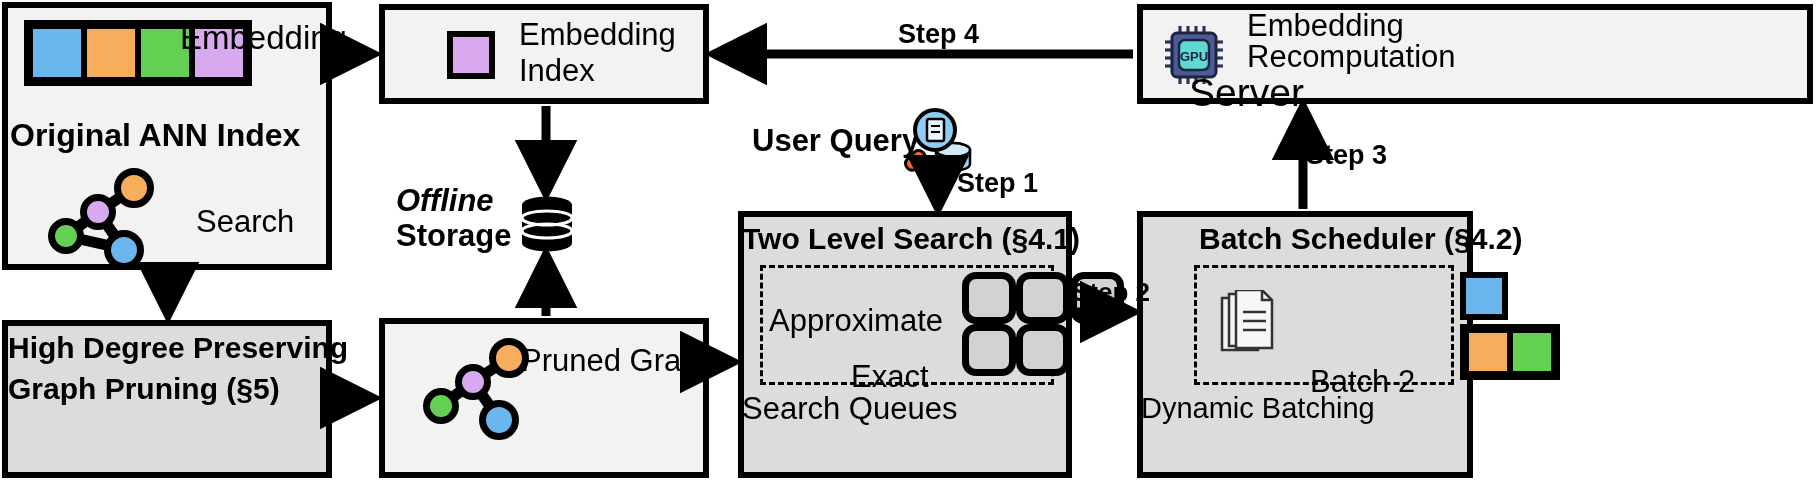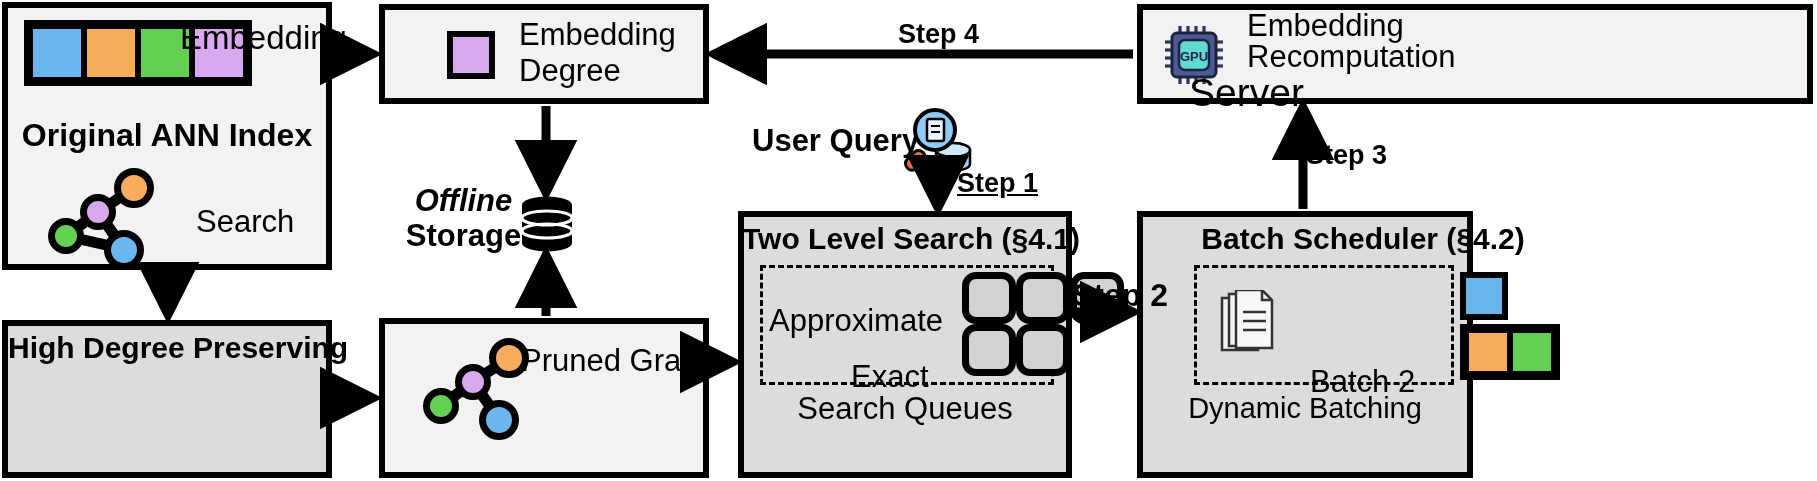--- a/index.html
+++ b/index.html
@@ -4,21 +4,21 @@
 <style>
   html,body{margin:0;padding:0;background:#ffffff;}
   body{width:1817px;height:481px;font-family:"Liberation Sans",sans-serif;}
   #stage{position:relative;width:1817px;height:481px;overflow:hidden;background:#fff;}
 
   .box{position:absolute;box-sizing:border-box;border:6px solid #000;background:#f2f2f2;}
   .box.gray{background:#dcdcdc;}
 
   .lbl{position:absolute;color:#000;white-space:pre;line-height:1.12;}
   .b{font-weight:bold;}
-  .ctr{text-align:center;}
+  .ctr{}
 
   
   svg.lines{position:absolute;left:0;top:0;width:1817px;height:481px;pointer-events:none;}
 
   
   .chipstrip{position:absolute;display:flex;border:6px solid #000;box-sizing:border-box;background:#000;}
   .chip{width:54px;height:54px;box-sizing:border-box;border:3px solid #000;}
   .sq{position:absolute;box-sizing:border-box;border:6px solid #000;}
 
   
@@ -55,25 +55,26 @@
   </svg>
   <div class="node" style="left:48px;top:218px;width:36px;height:36px;background:#63d054;"></div>
   <div class="node" style="left:80px;top:194px;width:36px;height:36px;background:#d9a9ef;"></div>
   <div class="node" style="left:114px;top:168px;width:40px;height:40px;background:#f7ae5c;"></div>
   <div class="node" style="left:104px;top:230px;width:40px;height:40px;background:#6cb6ee;"></div>
 
   <div class="lbl" style="left:196px;top:205px;font-size:31px;">Search</div>
 
   <div class="box gray" style="left:2px;top:320px;width:330px;height:158px;"></div>
   <div class="lbl b ctr" style="left:8px;top:331px;width:318px;font-size:30px;">High Degree Preserving</div>
+  <div class="lbl b ctr" style="left:8px;top:372px;width:318px;font-size:30px;">Graph Pruning (§5)</div>
 
   <div class="box" style="left:379px;top:4px;width:330px;height:100px;"></div>
   <div class="sq" style="left:447px;top:31px;width:48px;height:48px;background:#d9a9ef;"></div>
   <div class="lbl" style="left:519px;top:18px;font-size:31px;">Embedding</div>
-  <div class="lbl" style="left:519px;top:54px;font-size:31px;">Degree</div>
+  <div class="lbl" style="left:519px;top:54px;font-size:31px;">Index</div>
 
   <div class="lbl ctr" style="left:396px;top:184px;width:135px;font-size:31px;font-weight:bold;font-style:italic;">Offline</div>
   <div class="lbl ctr" style="left:396px;top:219px;width:135px;font-size:31px;font-weight:bold;">Storage</div>
 
   <svg class="lines" style="left:519px;top:196px;width:56px;height:56px;">
     <ellipse cx="28" cy="9" rx="25" ry="8.5" fill="#000"></ellipse>
     <rect x="3" y="9" width="50" height="38" fill="#000"></rect>
     <ellipse cx="28" cy="47" rx="25" ry="8.5" fill="#000"></ellipse>
     <ellipse cx="28" cy="22" rx="25" ry="7" fill="none" stroke="#fff" stroke-width="3.2"></ellipse>
     <ellipse cx="28" cy="35" rx="25" ry="7" fill="none" stroke="#fff" stroke-width="3.2"></ellipse>
@@ -167,22 +168,22 @@
         <line x1="51" y1="42" x2="60" y2="42"></line>
     </g>
     <rect x="9" y="9" width="44" height="44" rx="5" fill="#4c5b95" stroke="#1e2440" stroke-width="3"></rect>
     <rect x="16" y="16" width="30" height="30" rx="6" fill="#5fd9d1" stroke="#1e2440" stroke-width="2.5"></rect>
     <text x="31" y="37" text-anchor="middle" font-family="Liberation Sans, sans-serif" font-size="13" font-weight="bold" fill="#1e2440">GPU</text>
   </svg>
   <div class="lbl" style="left:1247px;top:9px;font-size:31px;">Embedding</div>
   <div class="lbl" style="left:1247px;top:40px;font-size:31px;">Recomputation</div>
   <div class="lbl" style="left:1189px;top:71px;font-size:39px;">Server</div>
 
-  <div class="lbl b" style="left:957px;top:168px;font-size:27px;text-decoration:underline;">Step 1</div>
-  <div class="lbl b" style="left:1072px;top:278px;font-size:32px;">Step 2</div>
+  <div class="lbl b" style="left:957px;top:168px;font-size:27px;">Step 1</div>
+  <div class="lbl b" style="left:1072px;top:278px;font-size:26px;">Step 2</div>
   <div class="lbl b" style="left:1306px;top:140px;font-size:27px;">Step 3</div>
   <div class="lbl b" style="left:898px;top:19px;font-size:27px;">Step 4</div>
 
   <svg class="lines">
     <defs>
       <marker id="ah" markerWidth="7" markerHeight="7" refX="5.6" refY="3.5" orient="auto">
         <path d="M0,0 L7,3.5 L0,7 z" fill="#000"></path>
       </marker>
     </defs>
     <g stroke="#000" stroke-width="9" fill="none" marker-end="url(#ah)">

